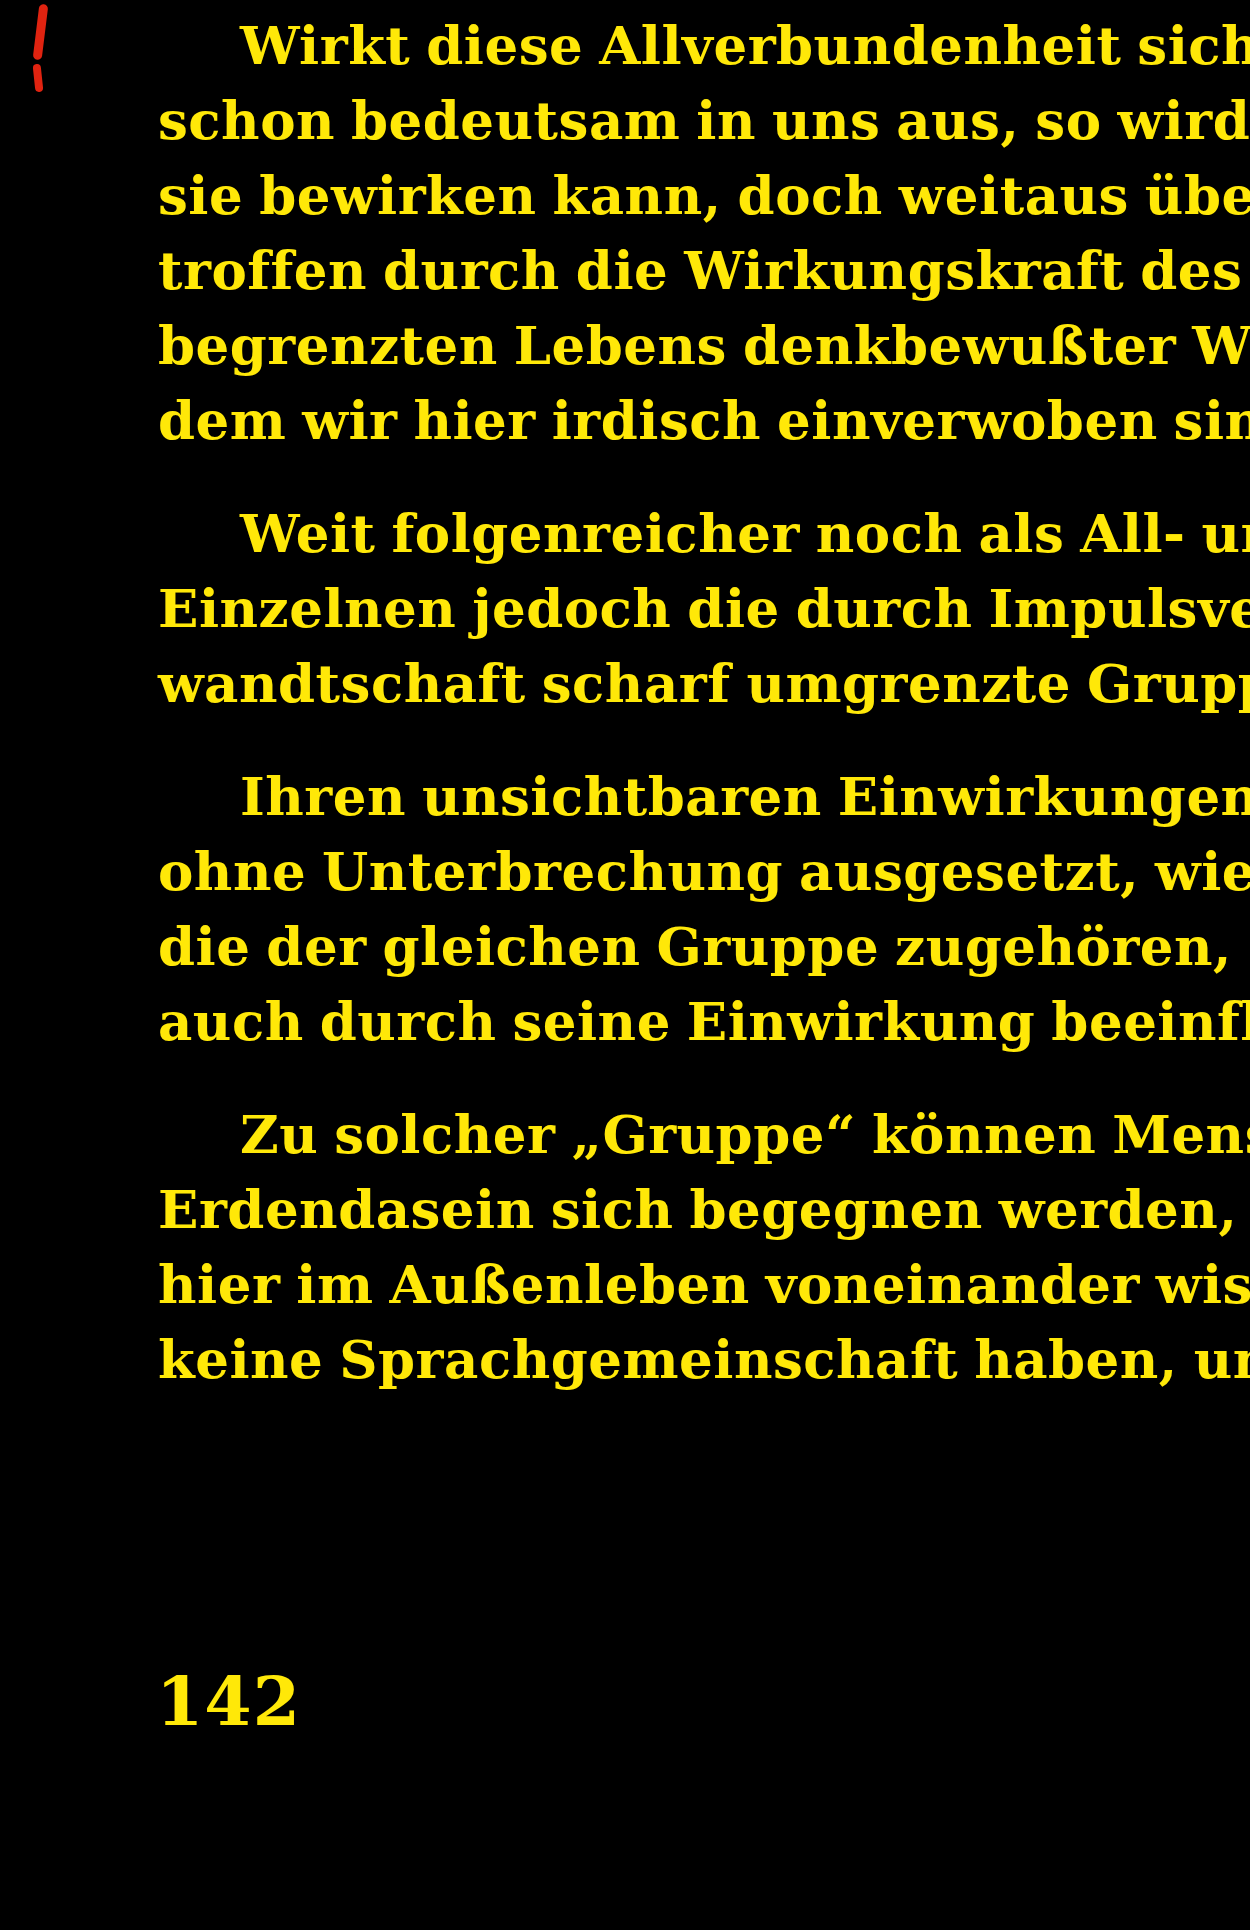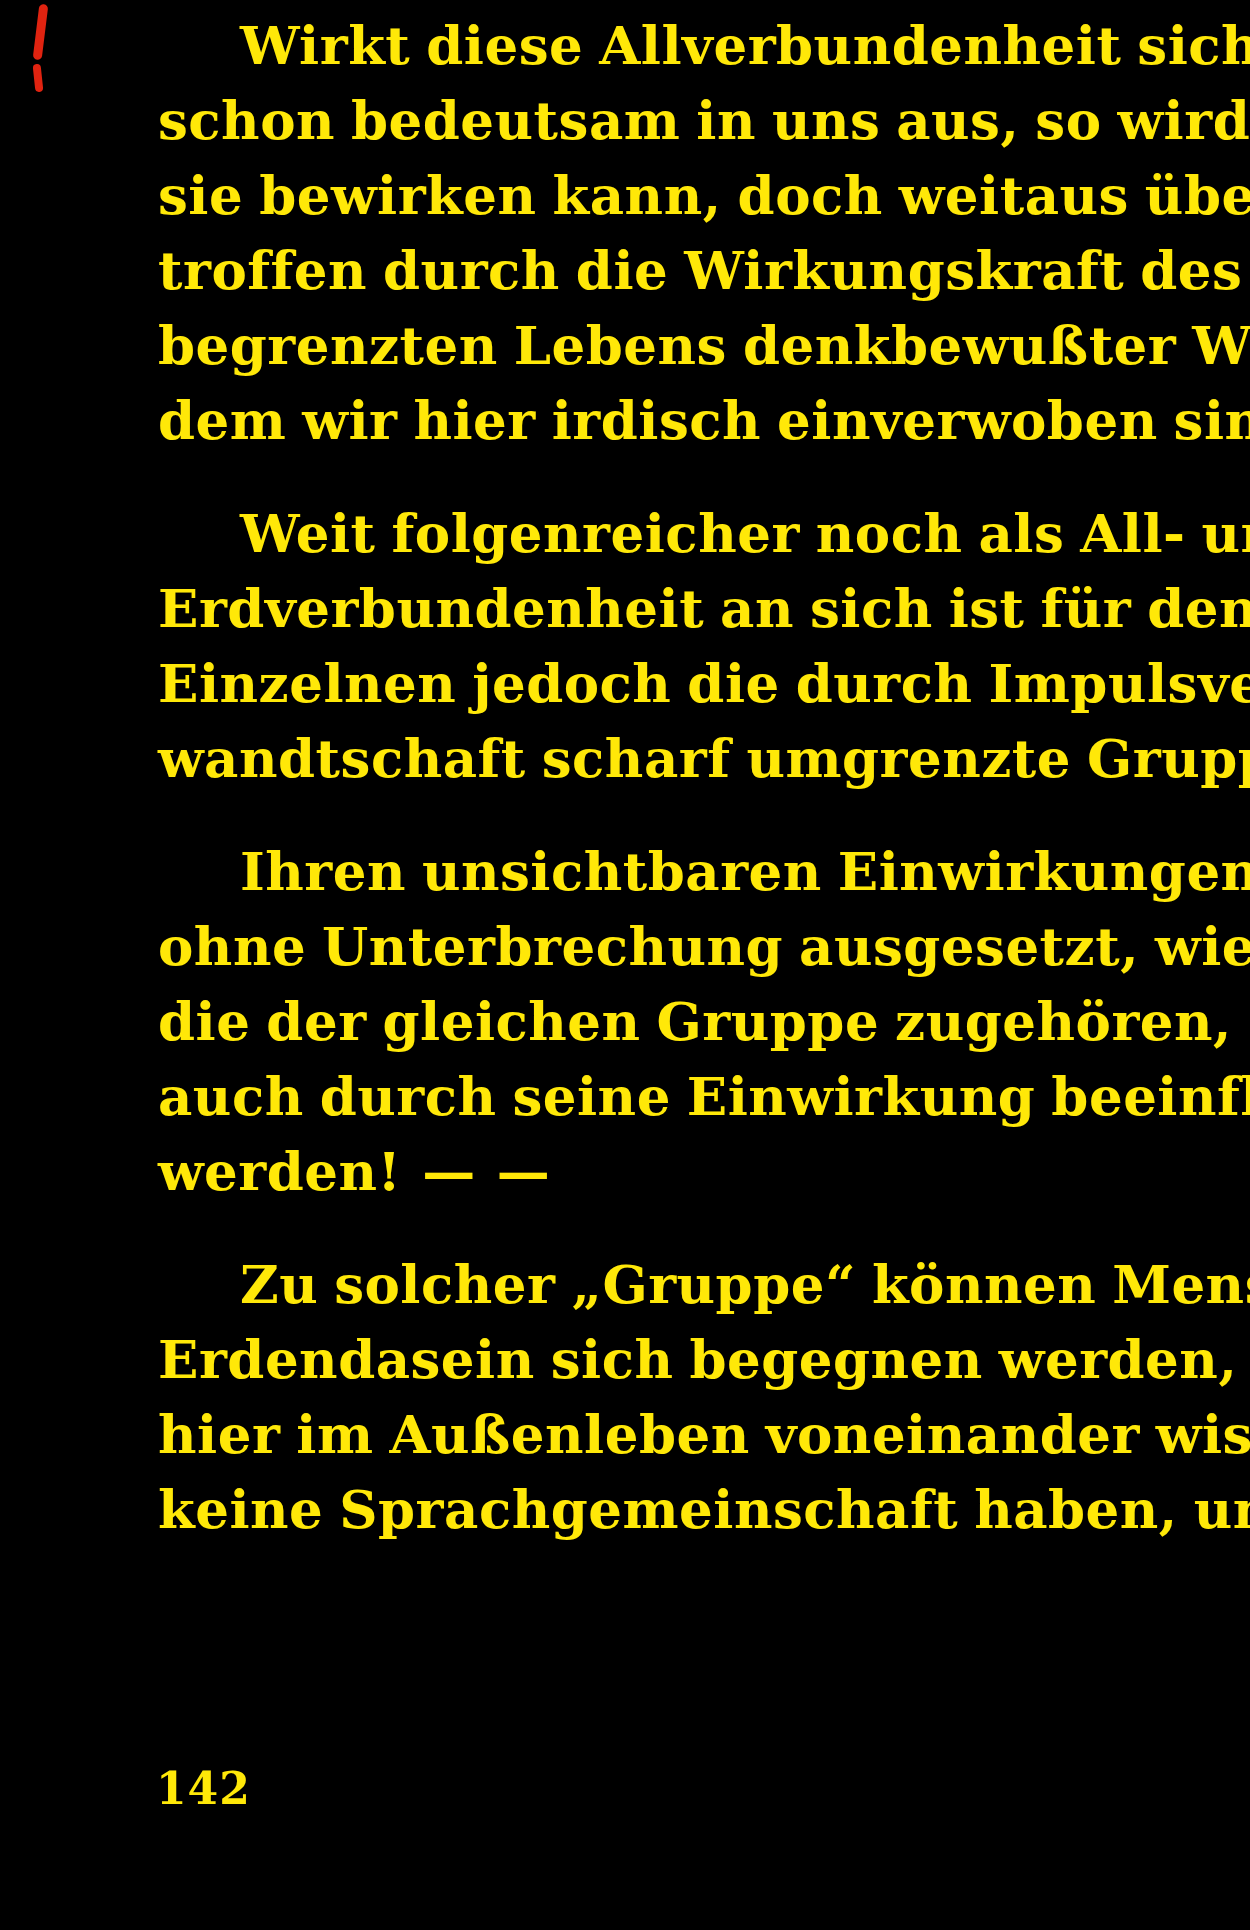--- a/index.html
+++ b/index.html
@@ -78,26 +78,26 @@
     padding-left: 82px;
   }
   .line.natural {
     text-align: left;
     text-align-last: left;
     word-spacing: 2px;
   }
   .page-number {
     position: absolute;
     left: 140px;
-    top: 1754px;
+    top: 1666px;
     height: 70px;
     line-height: 70px;
     color: #ffe808;
     font-weight: bold;
-    font-size: 44px;
+    font-size: 68px;
     letter-spacing: 1px;
   }
 </style>
 </head>
 <body>
 
 <div class="scan-page">
 
   <div class="red-marks">
     <div class="stroke1"></div>
@@ -110,31 +110,29 @@
       <div class="line indent">Wirkt diese Allverbundenheit sich</div>
       <div class="line">schon bedeutsam in uns aus, so wird, was</div>
       <div class="line">sie bewirken kann, doch weitaus über-</div>
       <div class="line">troffen durch die Wirkungskraft des erd-</div>
       <div class="line">begrenzten Lebens denkbewußter Wesen</div>
       <div class="line">dem wir hier irdisch einverwoben sind!</div>
     </div>
 
     <div class="para">
       <div class="line indent">Weit folgenreicher noch als All- und</div>
-      <div class="line">Erdverbundenheit an sich ist für den</div>
       <div class="line">Einzelnen jedoch die durch Impulsver-</div>
       <div class="line">wandtschaft scharf umgrenzte Gruppe,</div>
     </div>
 
     <div class="para">
       <div class="line indent">Ihren unsichtbaren Einwirkungen ist er</div>
       <div class="line">ohne Unterbrechung ausgesetzt, wie alle,</div>
       <div class="line">die der gleichen Gruppe zugehören, ständig</div>
       <div class="line">auch durch seine Einwirkung beeinflußt</div>
-      <div class="line natural">werden! — —</div>
     </div>
 
     <div class="para">
       <div class="line indent">Zu solcher „Gruppe“ können Menschen</div>
       <div class="line">Erdendasein sich begegnen werden, nichts</div>
       <div class="line">hier im Außenleben voneinander wissen,</div>
       <div class="line">keine Sprachgemeinschaft haben, und in</div>
     </div>
 
   </div>

